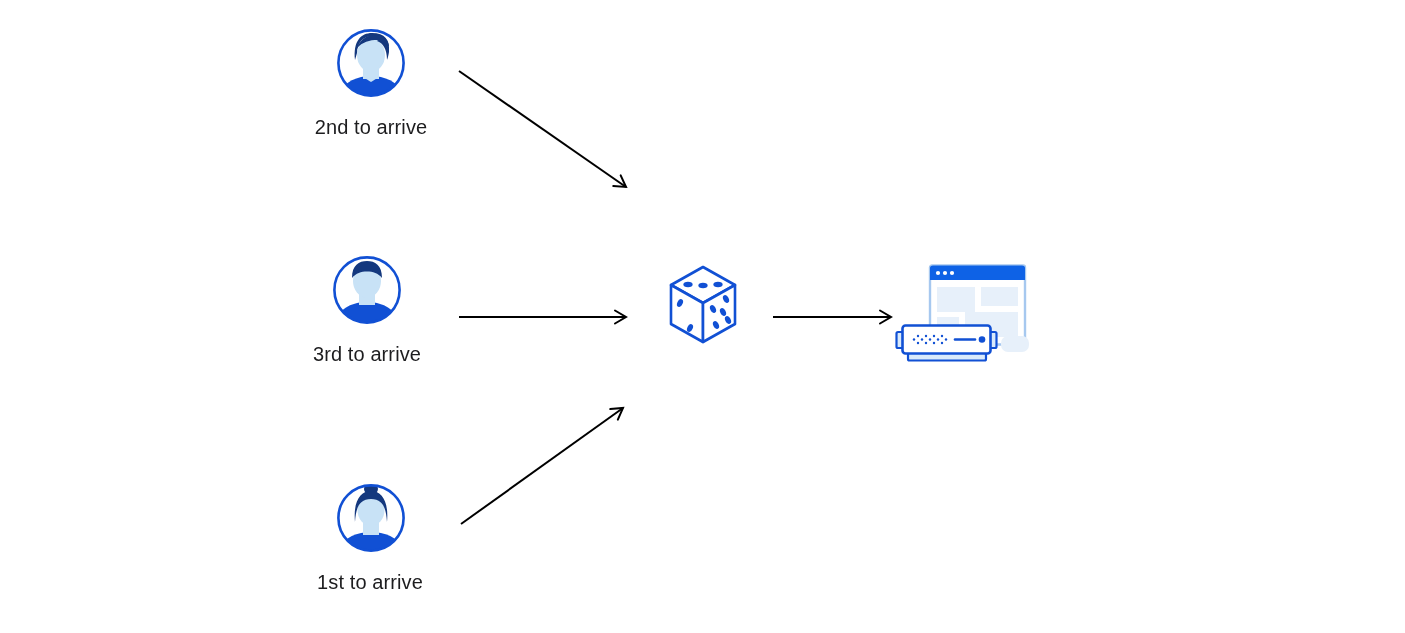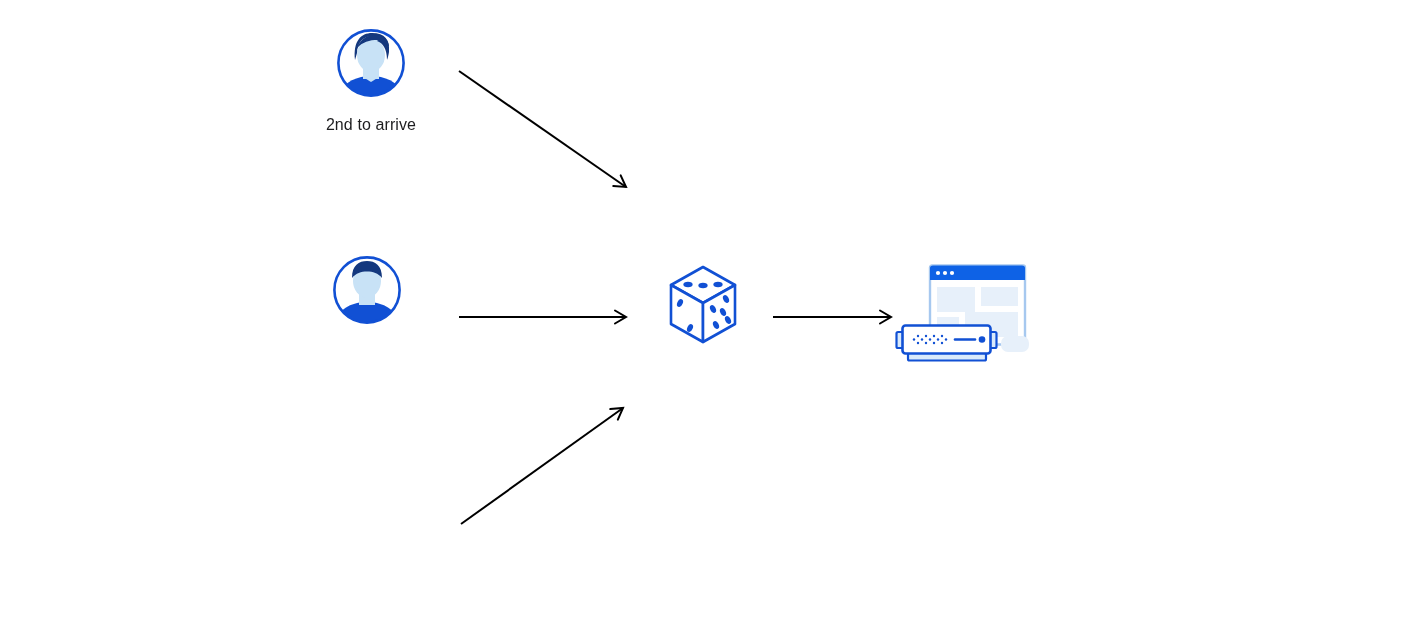--- a/index.html
+++ b/index.html
@@ -9,21 +9,21 @@
     font-family:"Liberation Sans", sans-serif;
     position:relative;overflow:hidden;
   }
   .canvas{position:absolute;inset:0;}
   .arrows{position:absolute;left:0;top:0;pointer-events:none;}
   .node{position:absolute;}
   .node-label{
     position:absolute;
     width:170px;
     text-align:center;
-    font-size:16px;
+    font-size:20px;
     color:#1d1d1f;
     letter-spacing:0.1px;
   }
   .origin-label{font-size:19px;}
 </style>
 </head>
 <body>
 
 <div class="canvas">
 
@@ -70,22 +70,42 @@
       <circle cx="38" cy="38" r="32.6" fill="#ffffff"></circle>
       <g clip-path="url(#c2)">
         <path d="M3,76 C7,57 23,50 38,50 C53,50 69,57 73,76 Z" fill="#1150d4"></path>
         <rect x="30" y="35" width="16" height="18" fill="#c8e2f6"></rect>
         <ellipse cx="38" cy="29" rx="14" ry="16.5" fill="#c8e2f6"></ellipse>
         <path d="M23,26 C23,13 30,9 38,9 C46,9 53,13 53,26 C49,21 44,19.5 38,19.5 C32,19.5 27,21 23,26 Z" fill="#14387e"></path>
         <path d="M23,26 C24,22 26,20 28,19 L24,32 Z" fill="#c8e2f6" opacity="0"></path>
       </g>
       <circle cx="38" cy="38" r="32.6" fill="none" stroke="#1150d4" stroke-width="2.6"></circle>
     </svg>
+    <div class="node-label" style="left:-47px;top:91px;">3rd to arrive</div>
   </div>
 
+  <div class="node" style="left:333px;top:480px;">
+    <svg width="76" height="76" viewBox="0 0 76 76">
+      <defs>
+          <clipPath id="c3">
+            <circle cx="38" cy="38" r="32.6"></circle>
+          </clipPath>
+        </defs>
+      <circle cx="38" cy="38" r="32.6" fill="#ffffff"></circle>
+      <g clip-path="url(#c3)">
+        <path d="M3,76 C7,58 23,52 38,52 C53,52 69,58 73,76 Z" fill="#1150d4"></path>
+        <rect x="30" y="36" width="16" height="19" fill="#c8e2f6"></rect>
+        <ellipse cx="38" cy="30" rx="13.5" ry="16" fill="#c8e2f6"></ellipse>
+        <ellipse cx="38" cy="9" rx="7" ry="6" fill="#14387e"></ellipse>
+        <path d="M22,42 C20,20 28,11 38,11 C48,11 56,20 54,42 C53,28 50,19 38,19 C26,19 23,28 22,42 Z" fill="#14387e"></path>
+      </g>
+      <circle cx="38" cy="38" r="32.6" fill="none" stroke="#1150d4" stroke-width="2.6"></circle>
+    </svg>
+    <div class="node-label" style="left:-48px;top:91px;">1st to arrive</div>
+  </div>
 
   <div class="node" style="left:666px;top:264px;">
     <svg width="74" height="82" viewBox="0 0 74 82">
       <g stroke="#1150d4" stroke-width="2.6" stroke-linejoin="round" fill="#ffffff">
         <path d="M37,3 L69,21 L37,39 L5,21 Z"></path>
         <path d="M5,21 L37,39 L37,78 L5,60 Z"></path>
         <path d="M69,21 L37,39 L37,78 L69,60 Z"></path>
       </g>
       <g fill="#1150d4">
 

